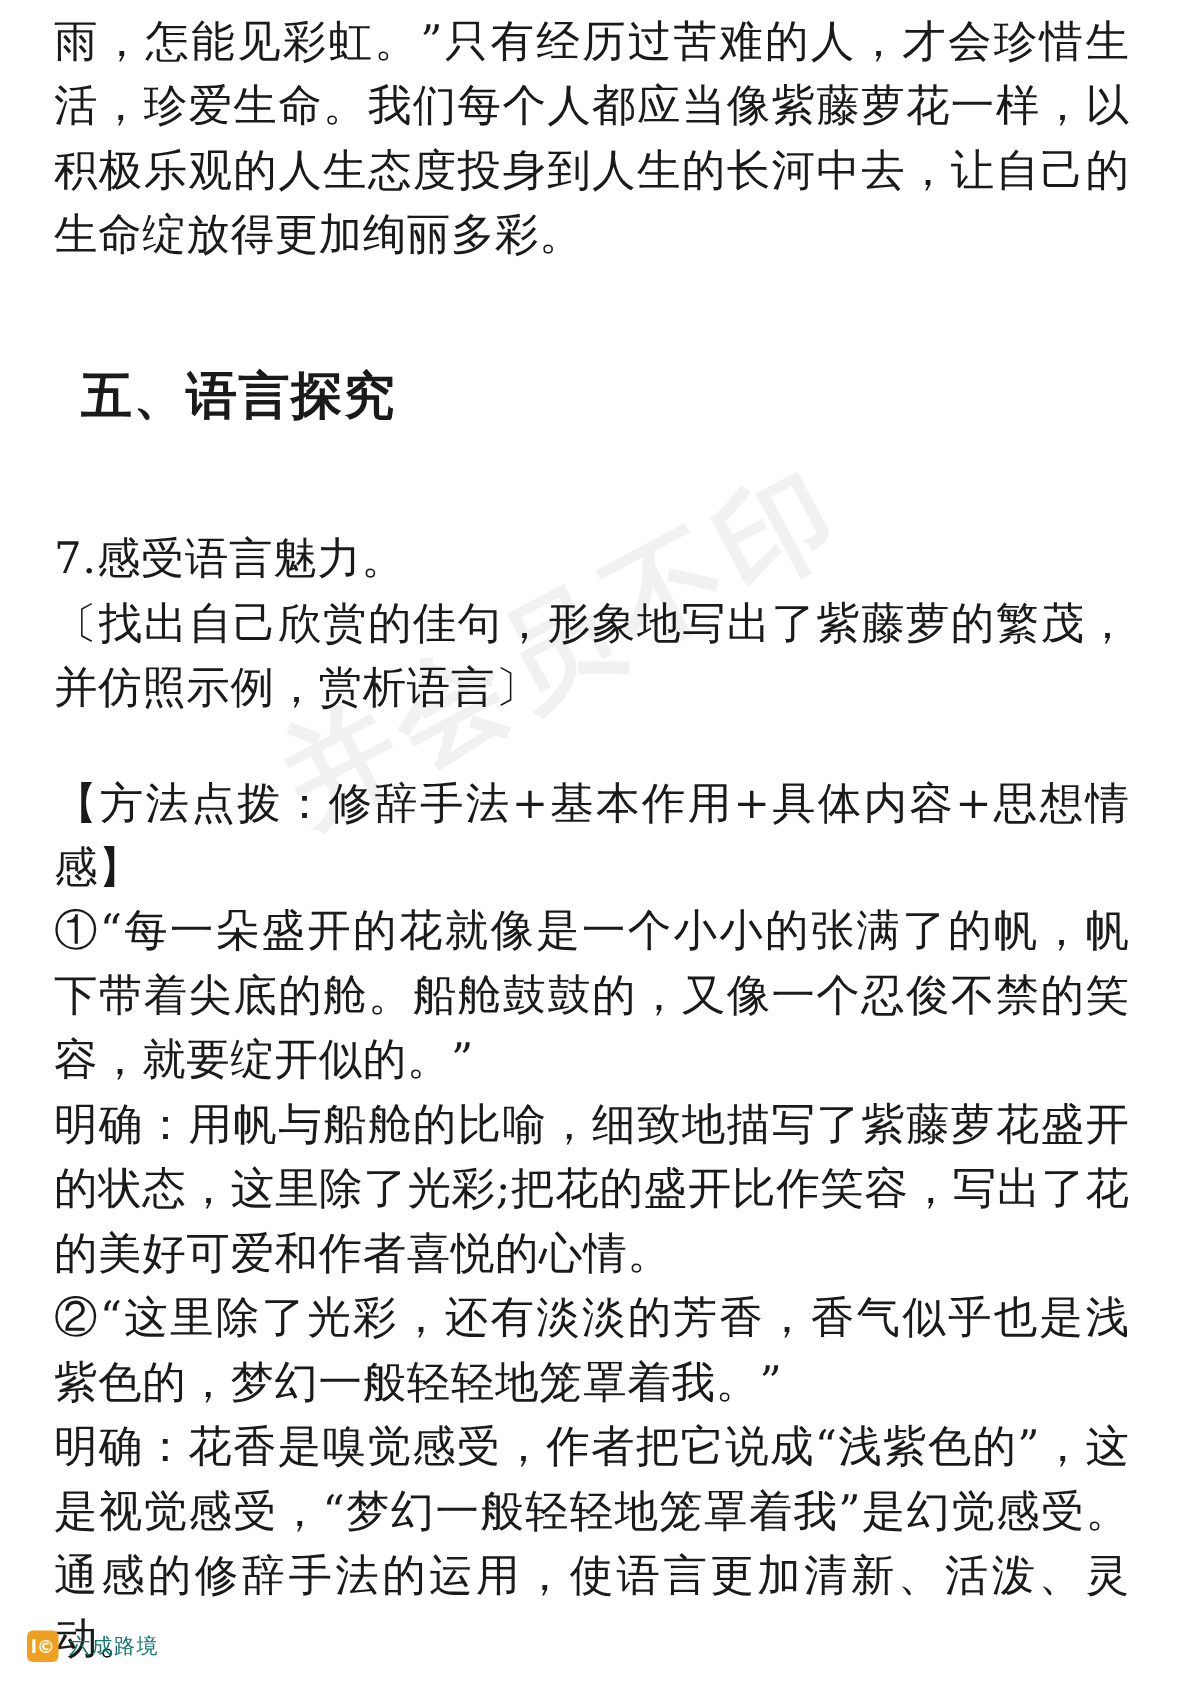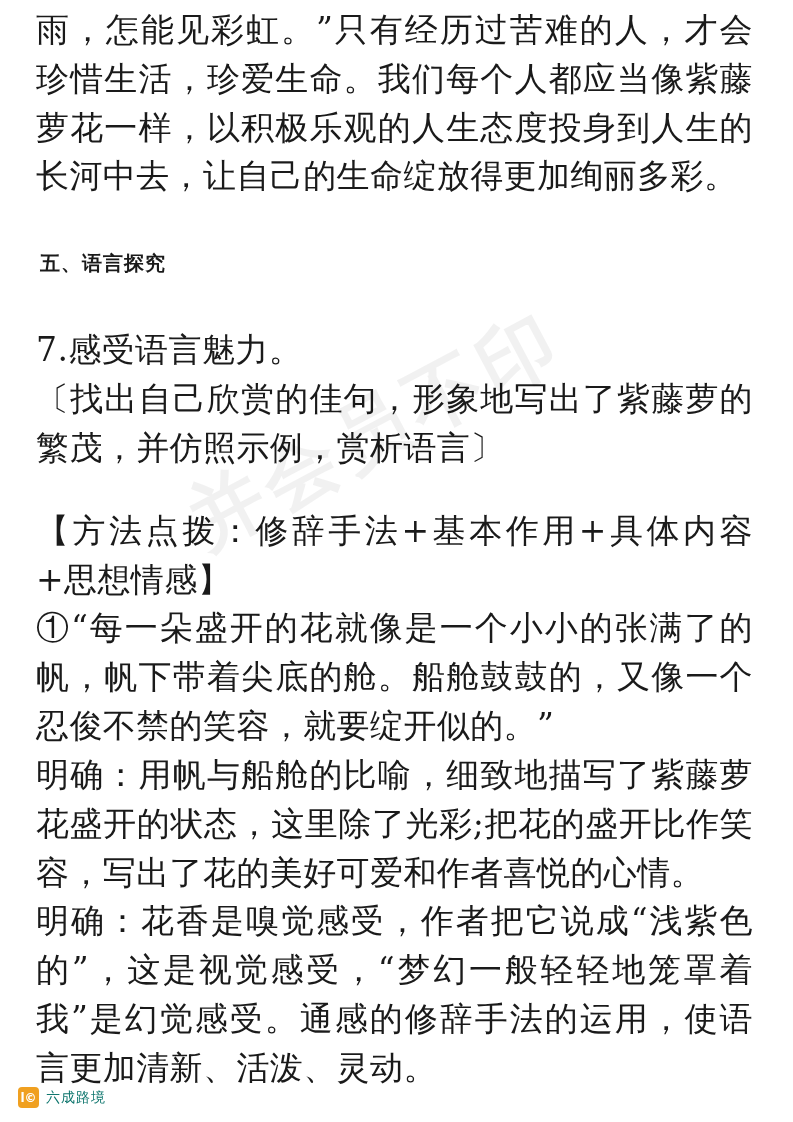--- a/index.html
+++ b/index.html
@@ -30,35 +30,35 @@
     font-family: "DejaVu Sans", sans-serif;
     color: rgba(0,0,0,0.055);
     transform: rotate(-28deg);
     letter-spacing: 6px;
     white-space: nowrap;
     pointer-events: none;
     user-select: none;
     font-weight: 700;
   }
   .para {
-    font-size: 33px;
+    font-size: 29px;
     line-height: 1.48;
     letter-spacing: 0.4px;
     text-align: justify;
     margin: 0;
     text-indent: 0;
   }
   .spacer-lg { height: 44px; }
   .spacer-md { height: 34px; }
   .heading {
-    font-size: 20px;
+    font-size: 34px;
     font-weight: 700;
     line-height: 1.45;
     letter-spacing: 1px;
-    margin: 4px;
+    margin: 18px;
   }
   .footer {
     position: absolute;
     left: 18px;
     bottom: 14px;
     display: flex;
     align-items: center;
     gap: 7px;
   }
   .footer-logo {
@@ -98,20 +98,21 @@
   <div class="spacer-lg"></div>
 
   <p class="para">7.感受语言魅力。</p>
   <p class="para">〔找出自己欣赏的佳句，形象地写出了紫藤萝的繁茂，并仿照示例，赏析语言〕</p>
 
   <div class="spacer-md"></div>
 
   <p class="para">【方法点拨：修辞手法+基本作用+具体内容+思想情感】</p>
   <p class="para">①“每一朵盛开的花就像是一个小小的张满了的帆，帆下带着尖底的舱。船舱鼓鼓的，又像一个忍俊不禁的笑容，就要绽开似的。”</p>
   <p class="para">明确：用帆与船舱的比喻，细致地描写了紫藤萝花盛开的状态，这里除了光彩;把花的盛开比作笑容，写出了花的美好可爱和作者喜悦的心情。</p>
+  <p class="para">②“这里除了光彩，还有淡淡的芳香，香气似乎也是浅紫色的，梦幻一般轻轻地笼罩着我。”</p>
   <p class="para">明确：花香是嗅觉感受，作者把它说成“浅紫色的”，这是视觉感受，“梦幻一般轻轻地笼罩着我”是幻觉感受。通感的修辞手法的运用，使语言更加清新、活泼、灵动。</p>
 
   <div class="footer">
     <div class="footer-logo">l©</div>
     <div class="footer-text">六成路境</div>
   </div>
 
 </div>
 
 </body></html>

